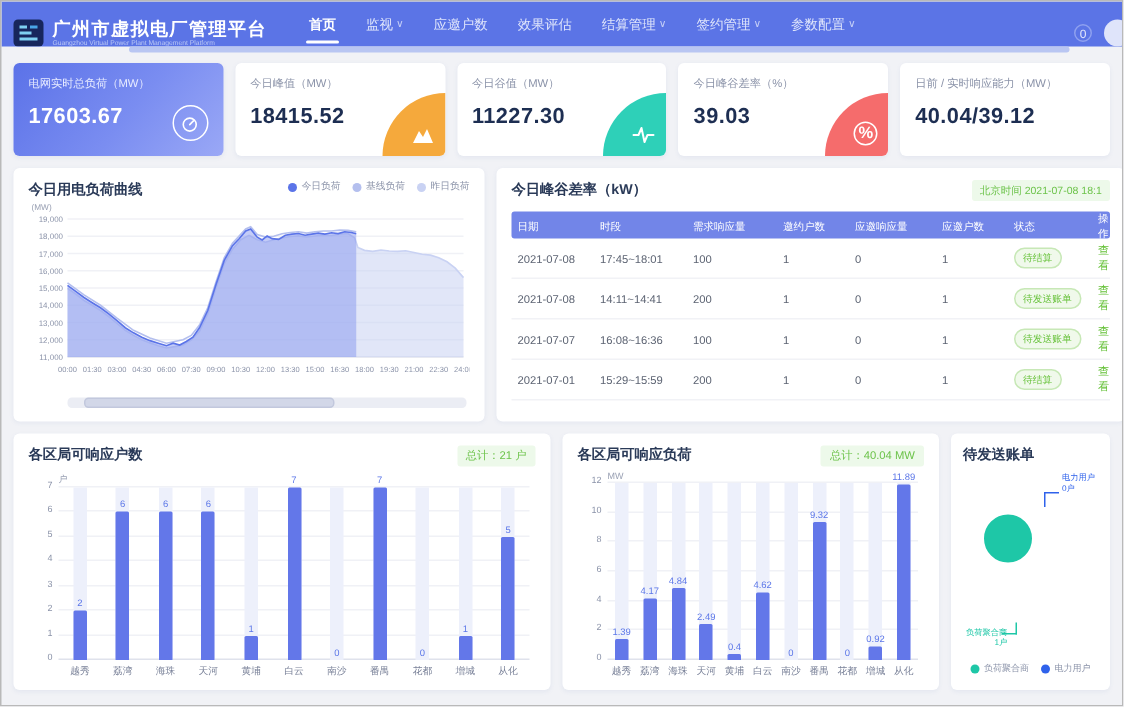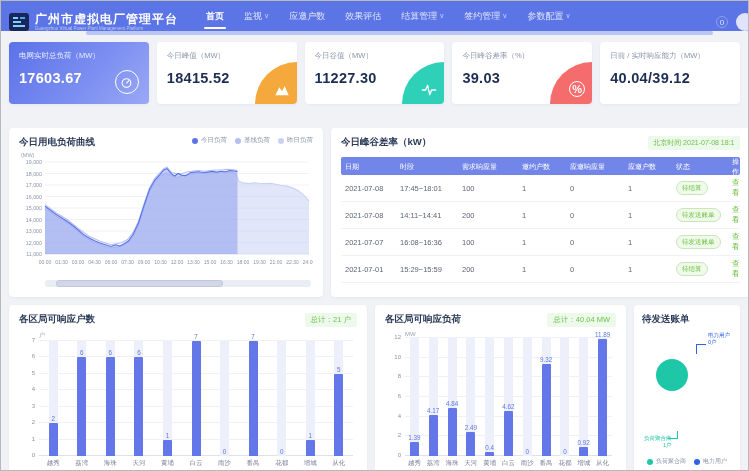--- a/index.html
+++ b/index.html
@@ -23,21 +23,21 @@
   .notif { color:#e6eafc; font-size:8px; border:1px solid #8ea0ef; border-radius:50%; width:12px; height:12px; display:flex; align-items:center; justify-content:center; }
   .avatar { width:18px; height:18px; border-radius:50%; background:#dfe4fa; margin-right:-14px; }
   .header-scroll { position:absolute; top:30px; left:85px; width:627px; height:4px; background:#b9c6f2; border-radius:2px; z-index:3; }
 
   
   main { padding:11px 8px 8px; }
   .card { background:#fff; border-radius:4px; box-shadow:0 1px 3px rgba(90,110,180,.08); }
   .row { display:flex; gap:8px; }
 
   
-  .kpi-row { height:62px; margin-bottom:24px; }
+  .kpi-row { height:62px; margin-bottom:8px; }
   .kpi { flex:1; position:relative; overflow:hidden; padding:9px 10px; }
   .kpi-label { font-size:7.5px; color:#8b93a9; white-space:nowrap; }
   .kpi-value { font-size:14.5px; font-weight:bold; color:#1d2e52; margin-top:9px; letter-spacing:.3px; }
   .kpi.hero { background:linear-gradient(130deg,#5b72e8 0%,#7a8df1 55%,#9aa8f6 100%); }
   .kpi.hero .kpi-label { color:#e7ebff; }
   .kpi.hero .kpi-value { color:#fff; }
   .kpi-icon-circle { position:absolute; right:10px; bottom:10px; width:24px; height:24px; border:1.5px solid #fff; border-radius:50%; display:flex; align-items:center; justify-content:center; }
   .kpi-corner { position:absolute; right:0; bottom:0; width:42px; height:42px; border-radius:100% 0 0 0; display:flex; align-items:flex-end; justify-content:flex-end; padding:0 7px 7px 0; }
   .kpi-corner svg { width:16px; height:14px; }
   .pct-glyph { color:#fff; font-size:11px; font-weight:bold; border:1.3px solid #fff; border-radius:50%; width:16px; height:16px; display:flex; align-items:center; justify-content:center; }

